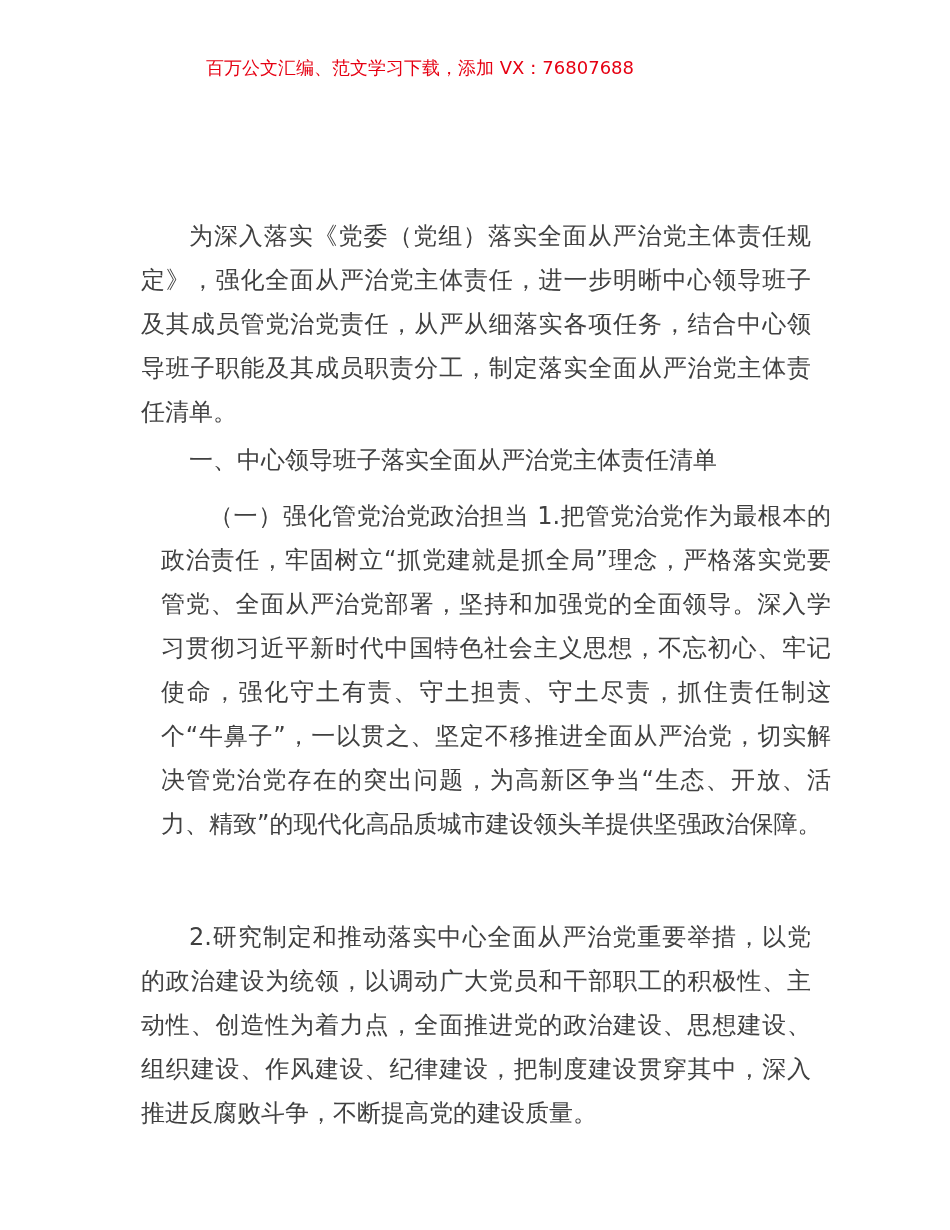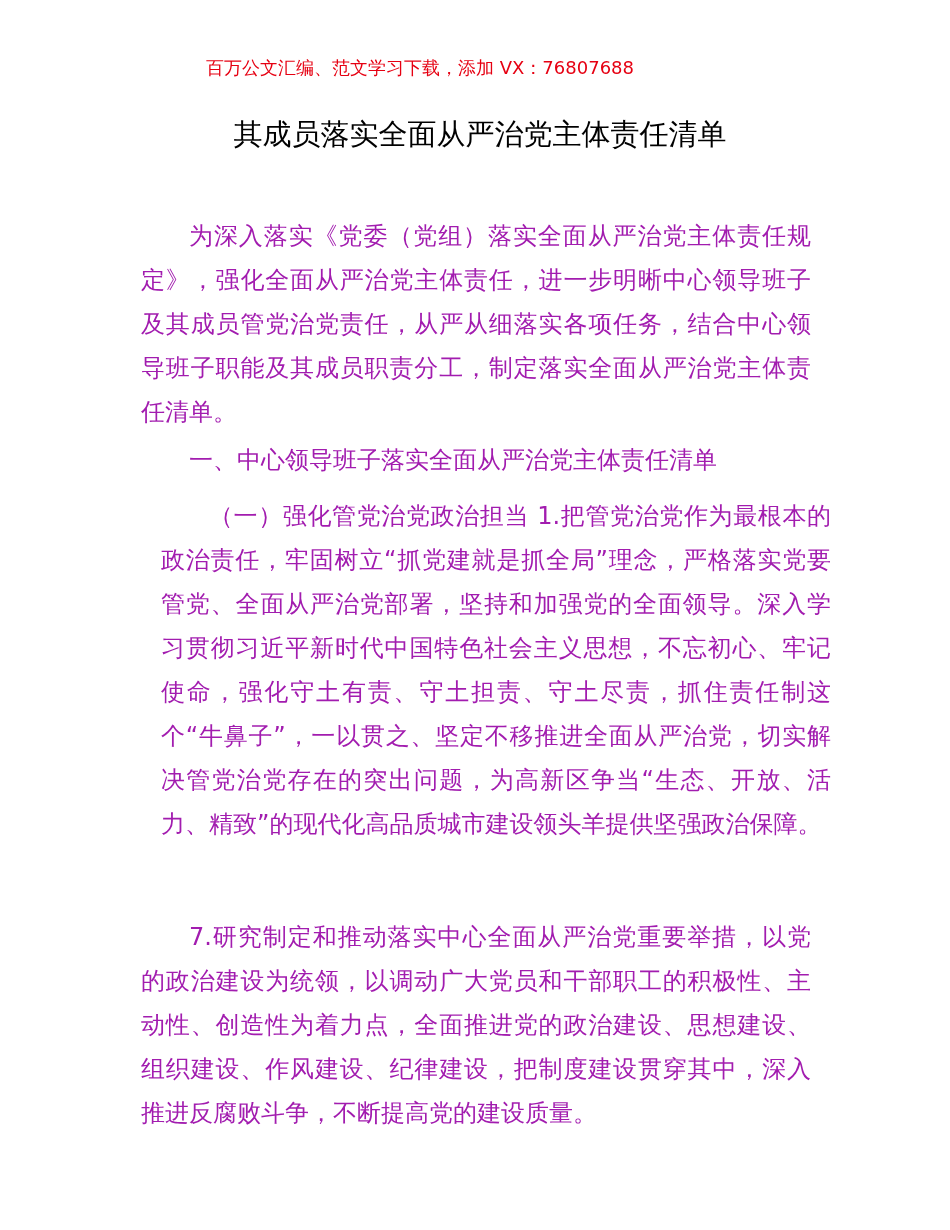--- a/index.html
+++ b/index.html
@@ -3,43 +3,42 @@
   <meta charset="utf-8">
   <style>
     html, body { margin: 0; padding: 0; background: #ffffff; }
     body { width: 950px; height: 1230px; position: relative; overflow: hidden;
            font-family: "DejaVu Sans", "Liberation Sans", sans-serif; color: #000; }
     .header { position: absolute; top: 56px; left: 0; width: 840px; text-align: center;
               font-size: 18px; color: #e60012; letter-spacing: 0px; }
     .title { position: absolute; top: 112px; left: 140px; width: 680px; text-align: center;
              font-size: 29px; line-height: 44px; color: #000; }
     .body-text { position: absolute; left: 141px; width: 670px; font-size: 24px;
-                 line-height: 44px; color: #a21caf; text-align: justify; }
+                 line-height: 44px; color: #404040; text-align: justify; }
     .para { margin: 0; text-indent: 48px; }
     .p1 { top: 214px; }
     .p2 { top: 438px; }
     .p3 { top: 494px; margin-left: 20px; }
     .p4 { top: 915px; }
   </style>
 </head>
 <body>
 
 <div class="header">百万公文汇编、范文学习下载，添加 VX：76807688</div>
 
 <div class="title">
-  <div>其成员落实全面从严治党主体责任清单</div>
 </div>
 
 <div class="body-text p1">
   <p class="para">为深入落实《党委（党组）落实全面从严治党主体责任规定》，强化全面从严治党主体责任，进一步明晰中心领导班子及其成员管党治党责任，从严从细落实各项任务，结合中心领导班子职能及其成员职责分工，制定落实全面从严治党主体责任清单。</p>
 </div>
 
 <div class="body-text p2">
   <p class="para">一、中心领导班子落实全面从严治党主体责任清单</p>
 </div>
 
 <div class="body-text p3">
   <p class="para">（一）强化管党治党政治担当 1.把管党治党作为最根本的政治责任，牢固树立“抓党建就是抓全局”理念，严格落实党要管党、全面从严治党部署，坚持和加强党的全面领导。深入学习贯彻习近平新时代中国特色社会主义思想，不忘初心、牢记使命，强化守土有责、守土担责、守土尽责，抓住责任制这个“牛鼻子”，一以贯之、坚定不移推进全面从严治党，切实解决管党治党存在的突出问题，为高新区争当“生态、开放、活力、精致”的现代化高品质城市建设领头羊提供坚强政治保障。</p>
 </div>
 
 <div class="body-text p4">
-  <p class="para">7.研究制定和推动落实中心全面从严治党重要举措，以党的政治建设为统领，以调动广大党员和干部职工的积极性、主动性、创造性为着力点，全面推进党的政治建设、思想建设、组织建设、作风建设、纪律建设，把制度建设贯穿其中，深入推进反腐败斗争，不断提高党的建设质量。</p>
+  <p class="para">2.研究制定和推动落实中心全面从严治党重要举措，以党的政治建设为统领，以调动广大党员和干部职工的积极性、主动性、创造性为着力点，全面推进党的政治建设、思想建设、组织建设、作风建设、纪律建设，把制度建设贯穿其中，深入推进反腐败斗争，不断提高党的建设质量。</p>
 </div>
 
 </body></html>

